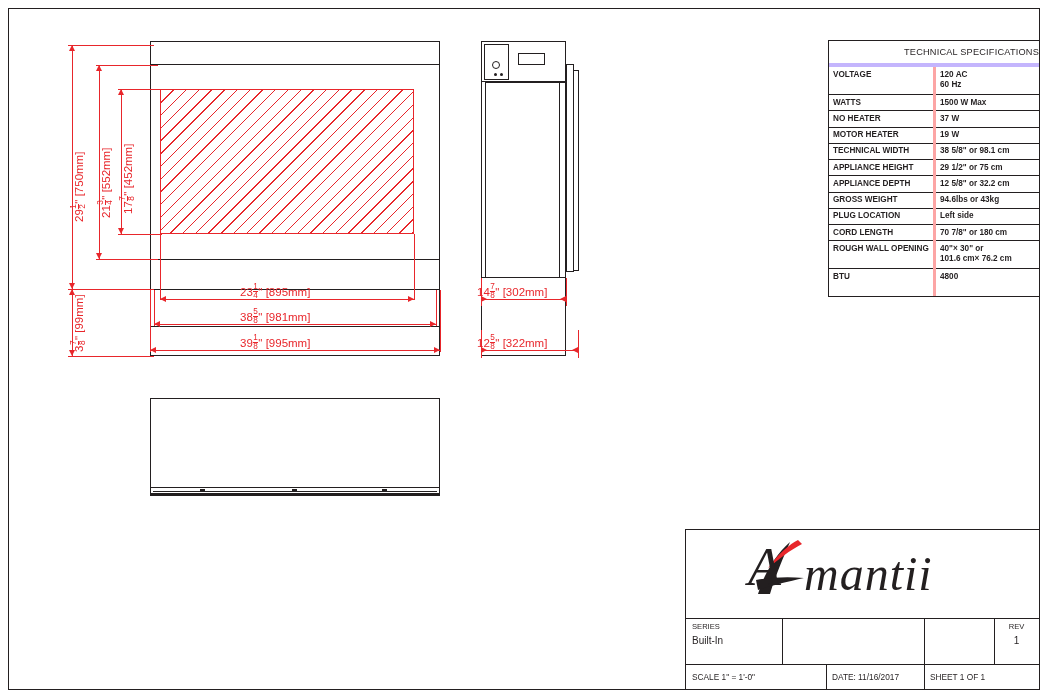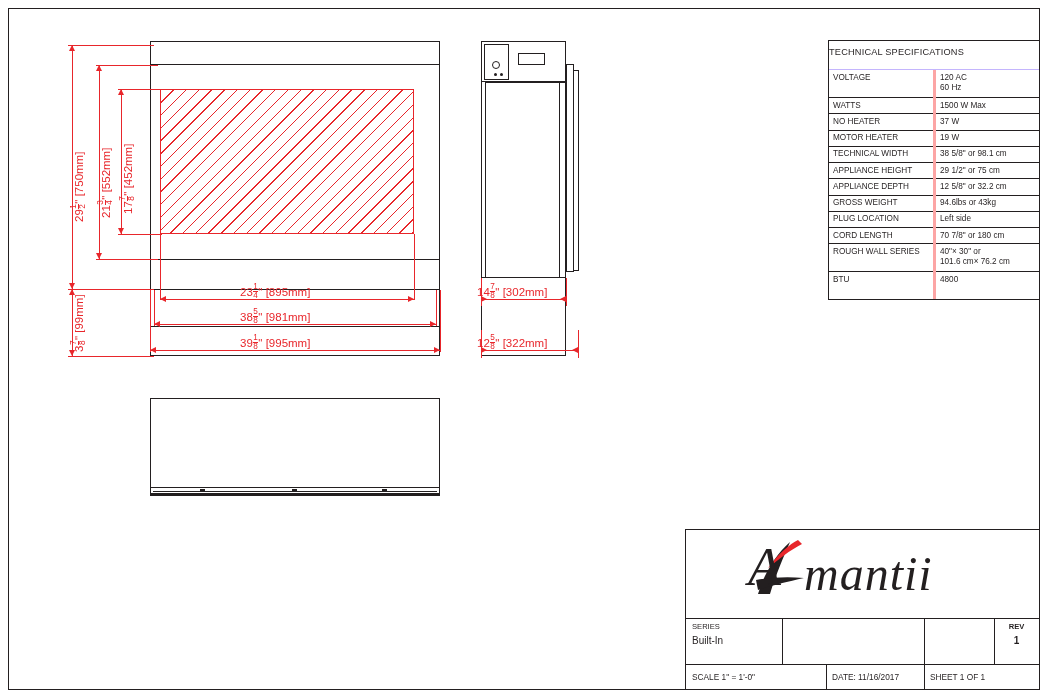--- a/index.html
+++ b/index.html
@@ -97,30 +97,31 @@
     position: absolute;
     left: 828px;
     top: 40px;
     width: 212px;
     border: 1px solid #231f20;
     box-sizing: border-box;
     font-size: 8.3px;
     color: #231f20;
   }
   #spec-table .title {
-    text-align: left;
-    padding: 6px 0 12px 0;
+    text-align: right;
+    padding: 6px 0 6px 0;
     font-size: 9.2px;
     letter-spacing: .2px;
-    border-bottom: 1px solid #c4b5fd;
+    border-bottom: 4px solid #c4b5fd;
   }
   #spec-table table {
     border-collapse: collapse;
     width: 100%;
     table-layout: fixed;
+    font-weight: bold;
   }
   #spec-table td {
     border-top: 1px solid #231f20;
     padding: 2.5px 4px;
     vertical-align: top;
     font-size: 8.2px;
     line-height: 1.25;
   }
   #spec-table tr:first-child td { border-top: none; }
   #spec-table td.k { width: 96px; }
@@ -355,21 +356,21 @@
       </tr>
       <tr>
         <td class="k">PLUG LOCATION</td>
         <td class="v">Left side</td>
       </tr>
       <tr>
         <td class="k">CORD LENGTH</td>
         <td class="v">70 7/8" or 180 cm</td>
       </tr>
       <tr class="tall">
-        <td class="k">ROUGH WALL SERIES</td>
+        <td class="k">ROUGH WALL OPENING</td>
         <td class="v" style="white-space:pre-line">40"× 30" or
 101.6 cm× 76.2 cm</td>
       </tr>
       <tr class="tall">
         <td class="k">BTU</td>
         <td class="v">4800</td>
       </tr>
     </tbody>
       </table>
   </div>
@@ -388,21 +389,21 @@
 
     <div id="tb-row1">
       <div class="vsep" style="left:96px;"></div>
       <div class="vsep" style="left:238px;"></div>
       <div class="vsep" style="left:308px;"></div>
 
       <div class="tb-cell" style="left:0; width:96px;">
         <span class="lbl">SERIES</span>
         <span class="val">Built-In</span>
       </div>
-      <div class="tb-cell" style="left:308px; right:0; text-align:center;font-weight:bold;">
+      <div class="tb-cell" style="left:308px; right:0; text-align:center;">
         <span class="lbl">REV</span>
         <span class="val">1</span>
       </div>
     </div>
 
     <div id="tb-row2">
       <div class="vsep" style="left:140px;"></div>
       <div class="vsep" style="left:238px;"></div>
       <div class="tb-cell" style="left:0; width:140px; padding-top:7px;">
         <span>SCALE 1" = 1'-0"</span>

